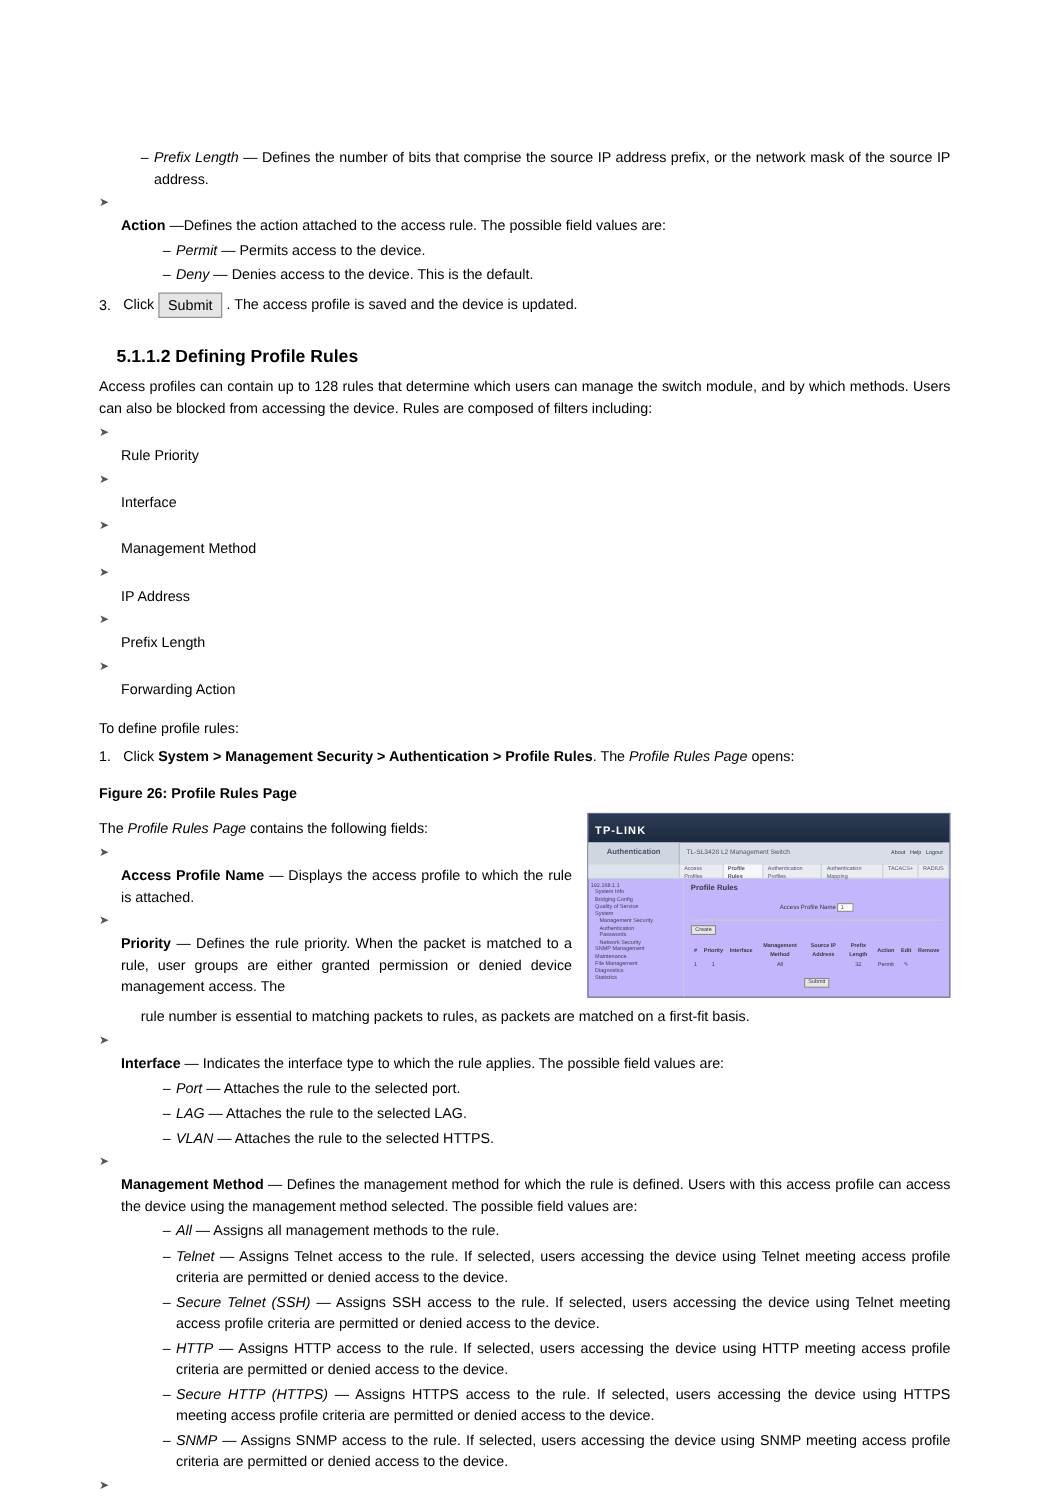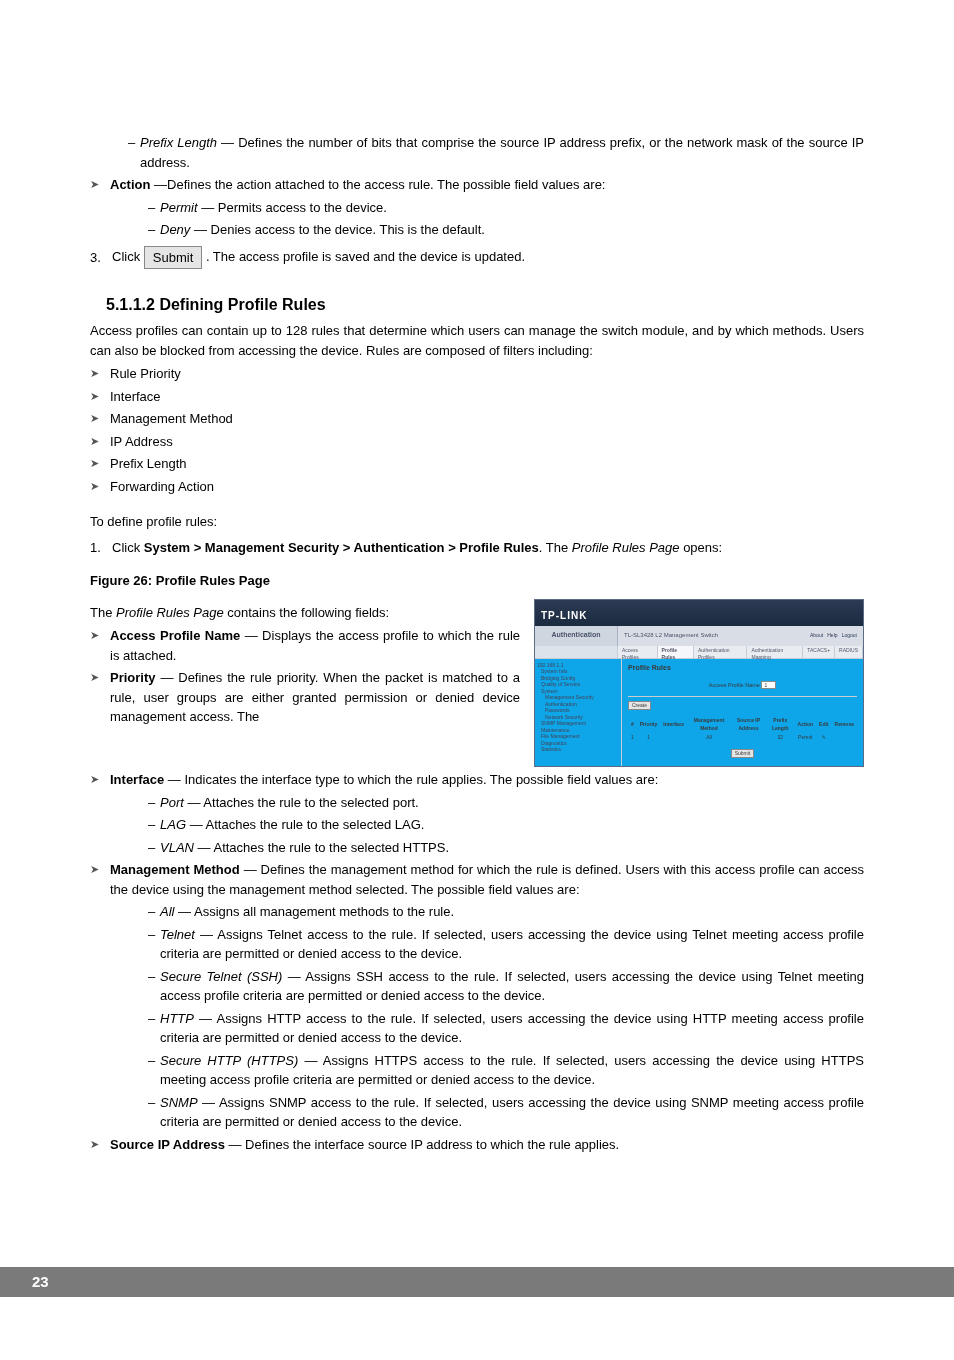--- a/index.html
+++ b/index.html
@@ -22,21 +22,21 @@
     display: flex;
     align-items: flex-start;
     margin: 3px 0;
   }
   .bullet-row .arrow {
     flex: 0 0 20px;
     color: #555;
     font-size: 11px;
     line-height: 1.7;
   }
-  .bullet-row .txt { flex: 1; text-align: justify; }
+  .bullet-row .txt { flex: 1; text-align: justify; margin-top: 20px; }
   .dash-row {
     display: flex;
     align-items: flex-start;
     margin: 3px 0;
     margin-left: 38px;
   }
   .dash-row .dash { flex: 0 0 12px; }
   .dash-row .txt { flex: 1; text-align: justify; }
   em { font-style: italic; }
   b { font-weight: bold; }
@@ -65,21 +65,21 @@
     margin: 14px 0 8px 0;
   }
   .two-col {
     display: flex;
     gap: 14px;
   }
   .two-col .left { flex: 1; }
   .two-col .right { flex: 0 0 330px; }
   .screenshot {
     border: 1px solid #5b6b86;
-    background: #0ea5e9;
+    background: #c4b5fd;
     font-size: 6px;
     color: #3a3a3a;
   }
   .ss-top {
     background: linear-gradient(#2c3b53,#1c2a40);
     height: 26px;
     display: flex;
     align-items: flex-end;
     padding: 0 6px;
   }
@@ -342,20 +342,21 @@
               </table>
             <div class="ss-submit">
               <span class="ss-create">Submit</span>
             </div>
           </div>
         </div>
       </div>
     </div>
   </div>
 
+  <p class="indent3" style="text-align:justify">rule number is essential to matching packets to rules, as packets are matched on a first-fit basis.</p>
 
   <div class="bullet-row indent1">
     <span class="arrow">➤</span>
     <span class="txt"><b>Interface</b><span> — Indicates the interface type to which the rule applies. The possible field values are:</span></span>
   </div>
   <div class="dash-row" style="margin-left:58px">
       <span class="dash">–</span>
       <span class="txt"><em>Port</em><span> — Attaches the rule to the selected port.</span></span>
     </div>
   <div class="dash-row" style="margin-left:58px">

